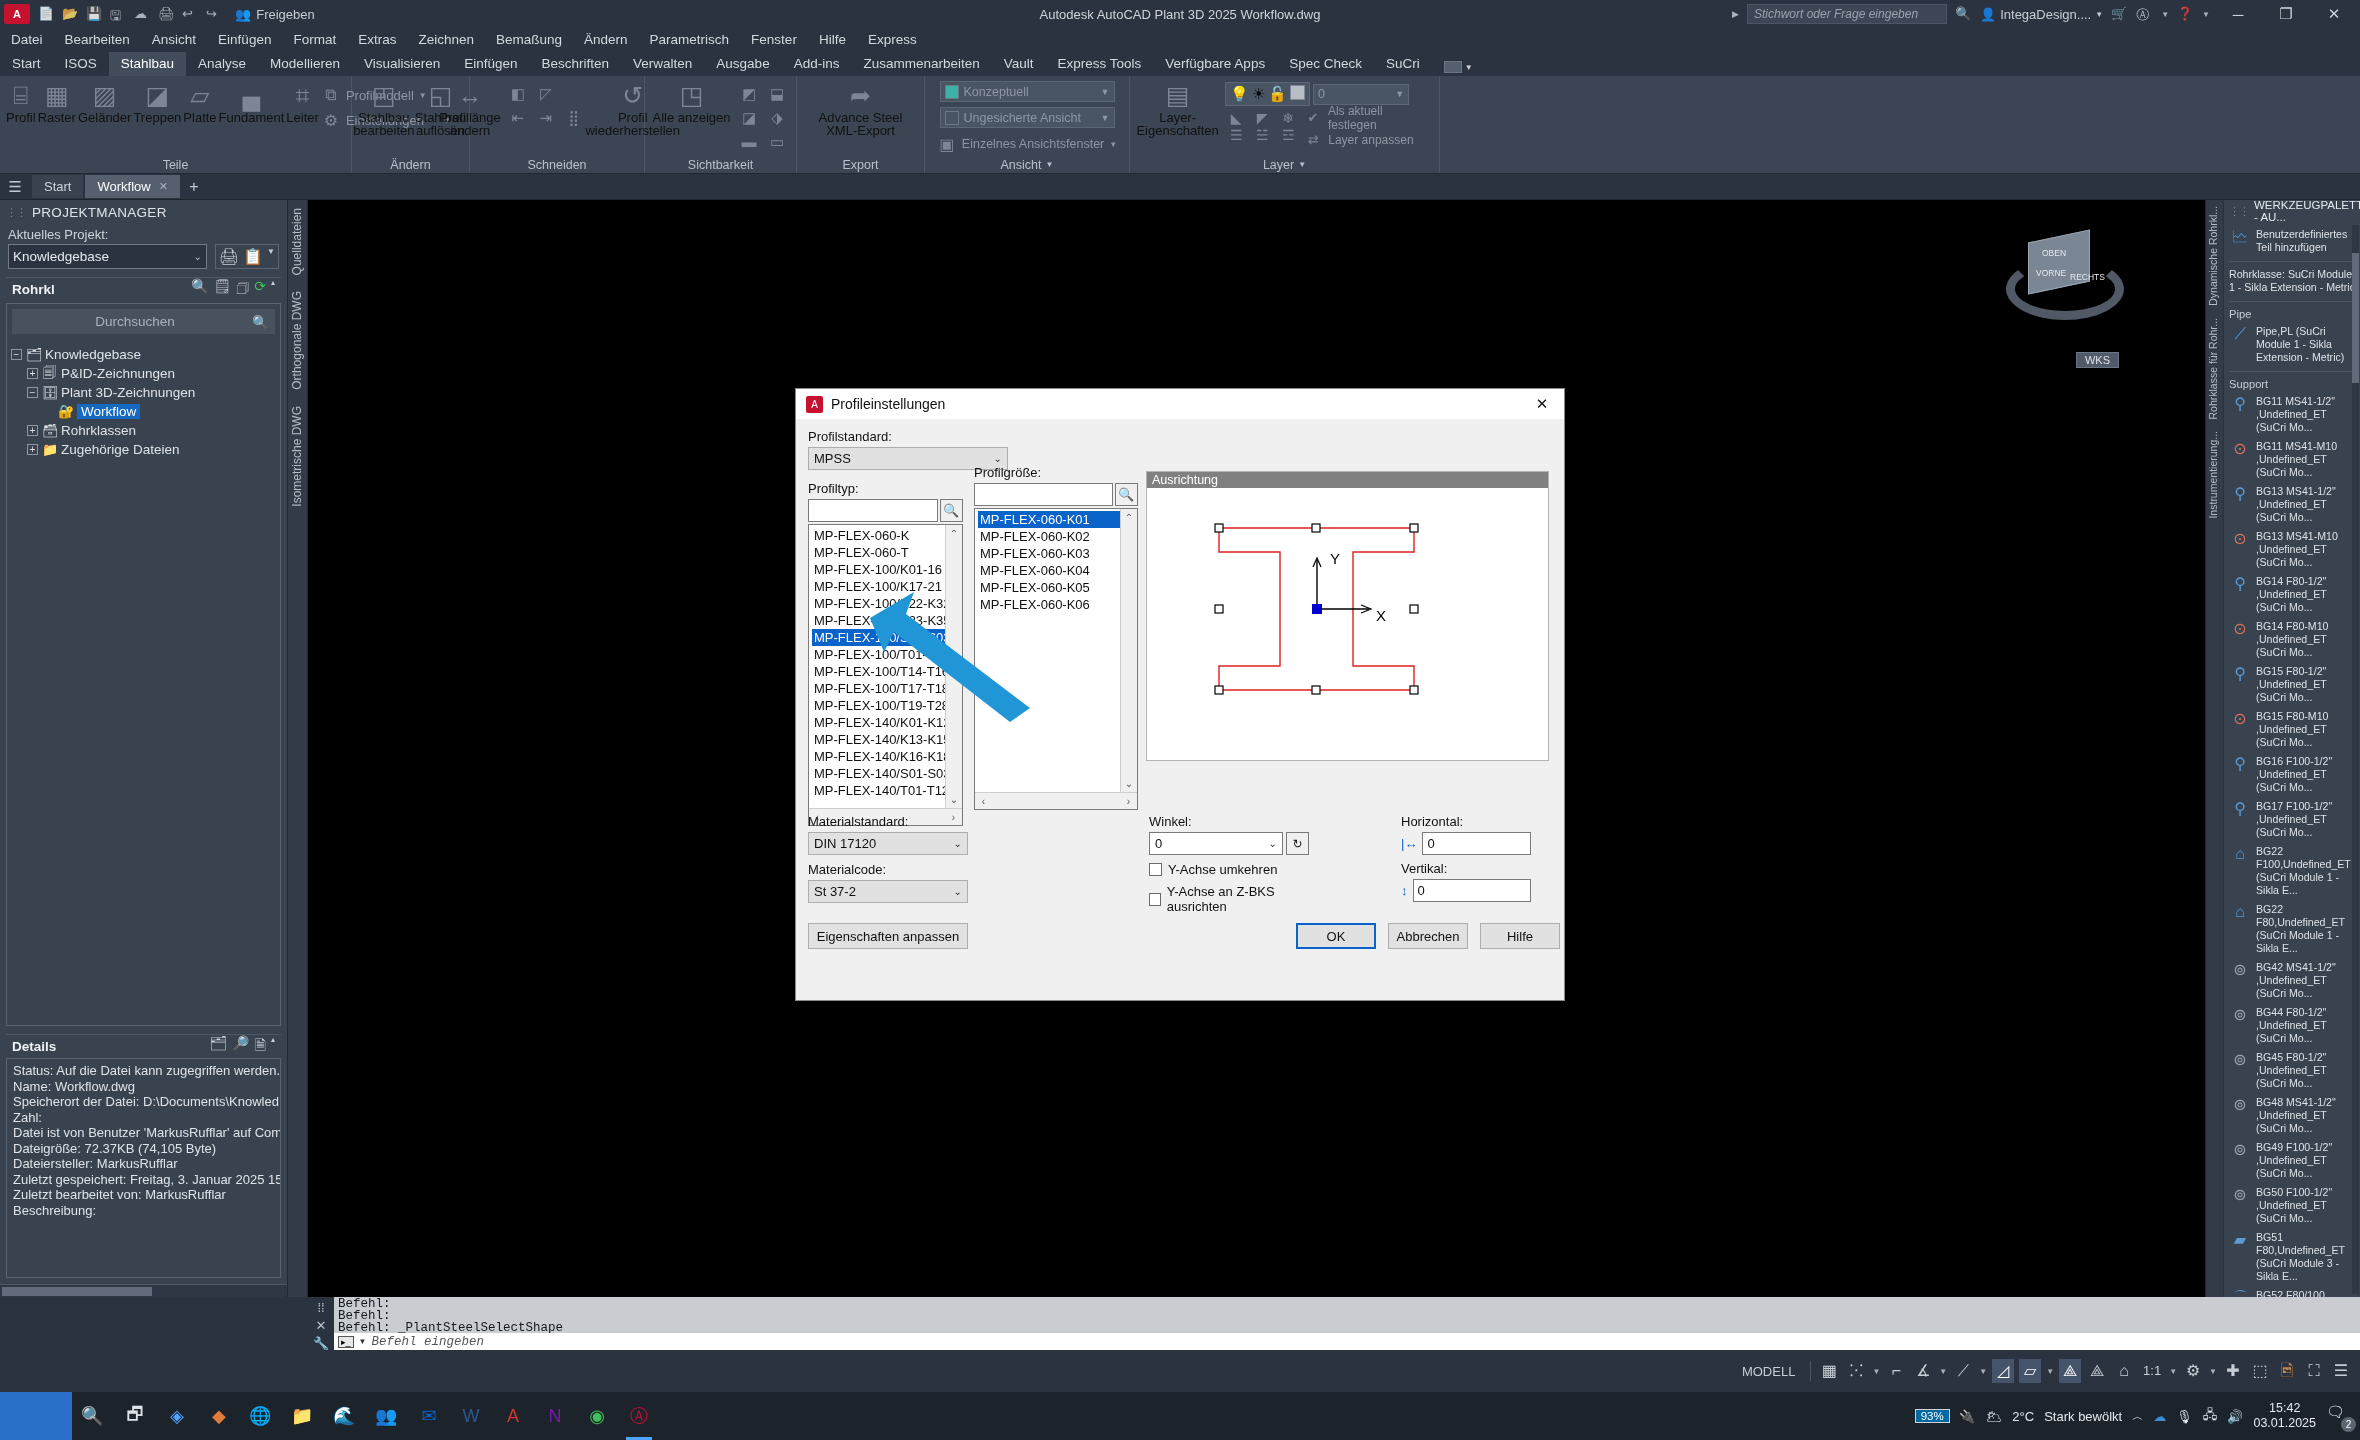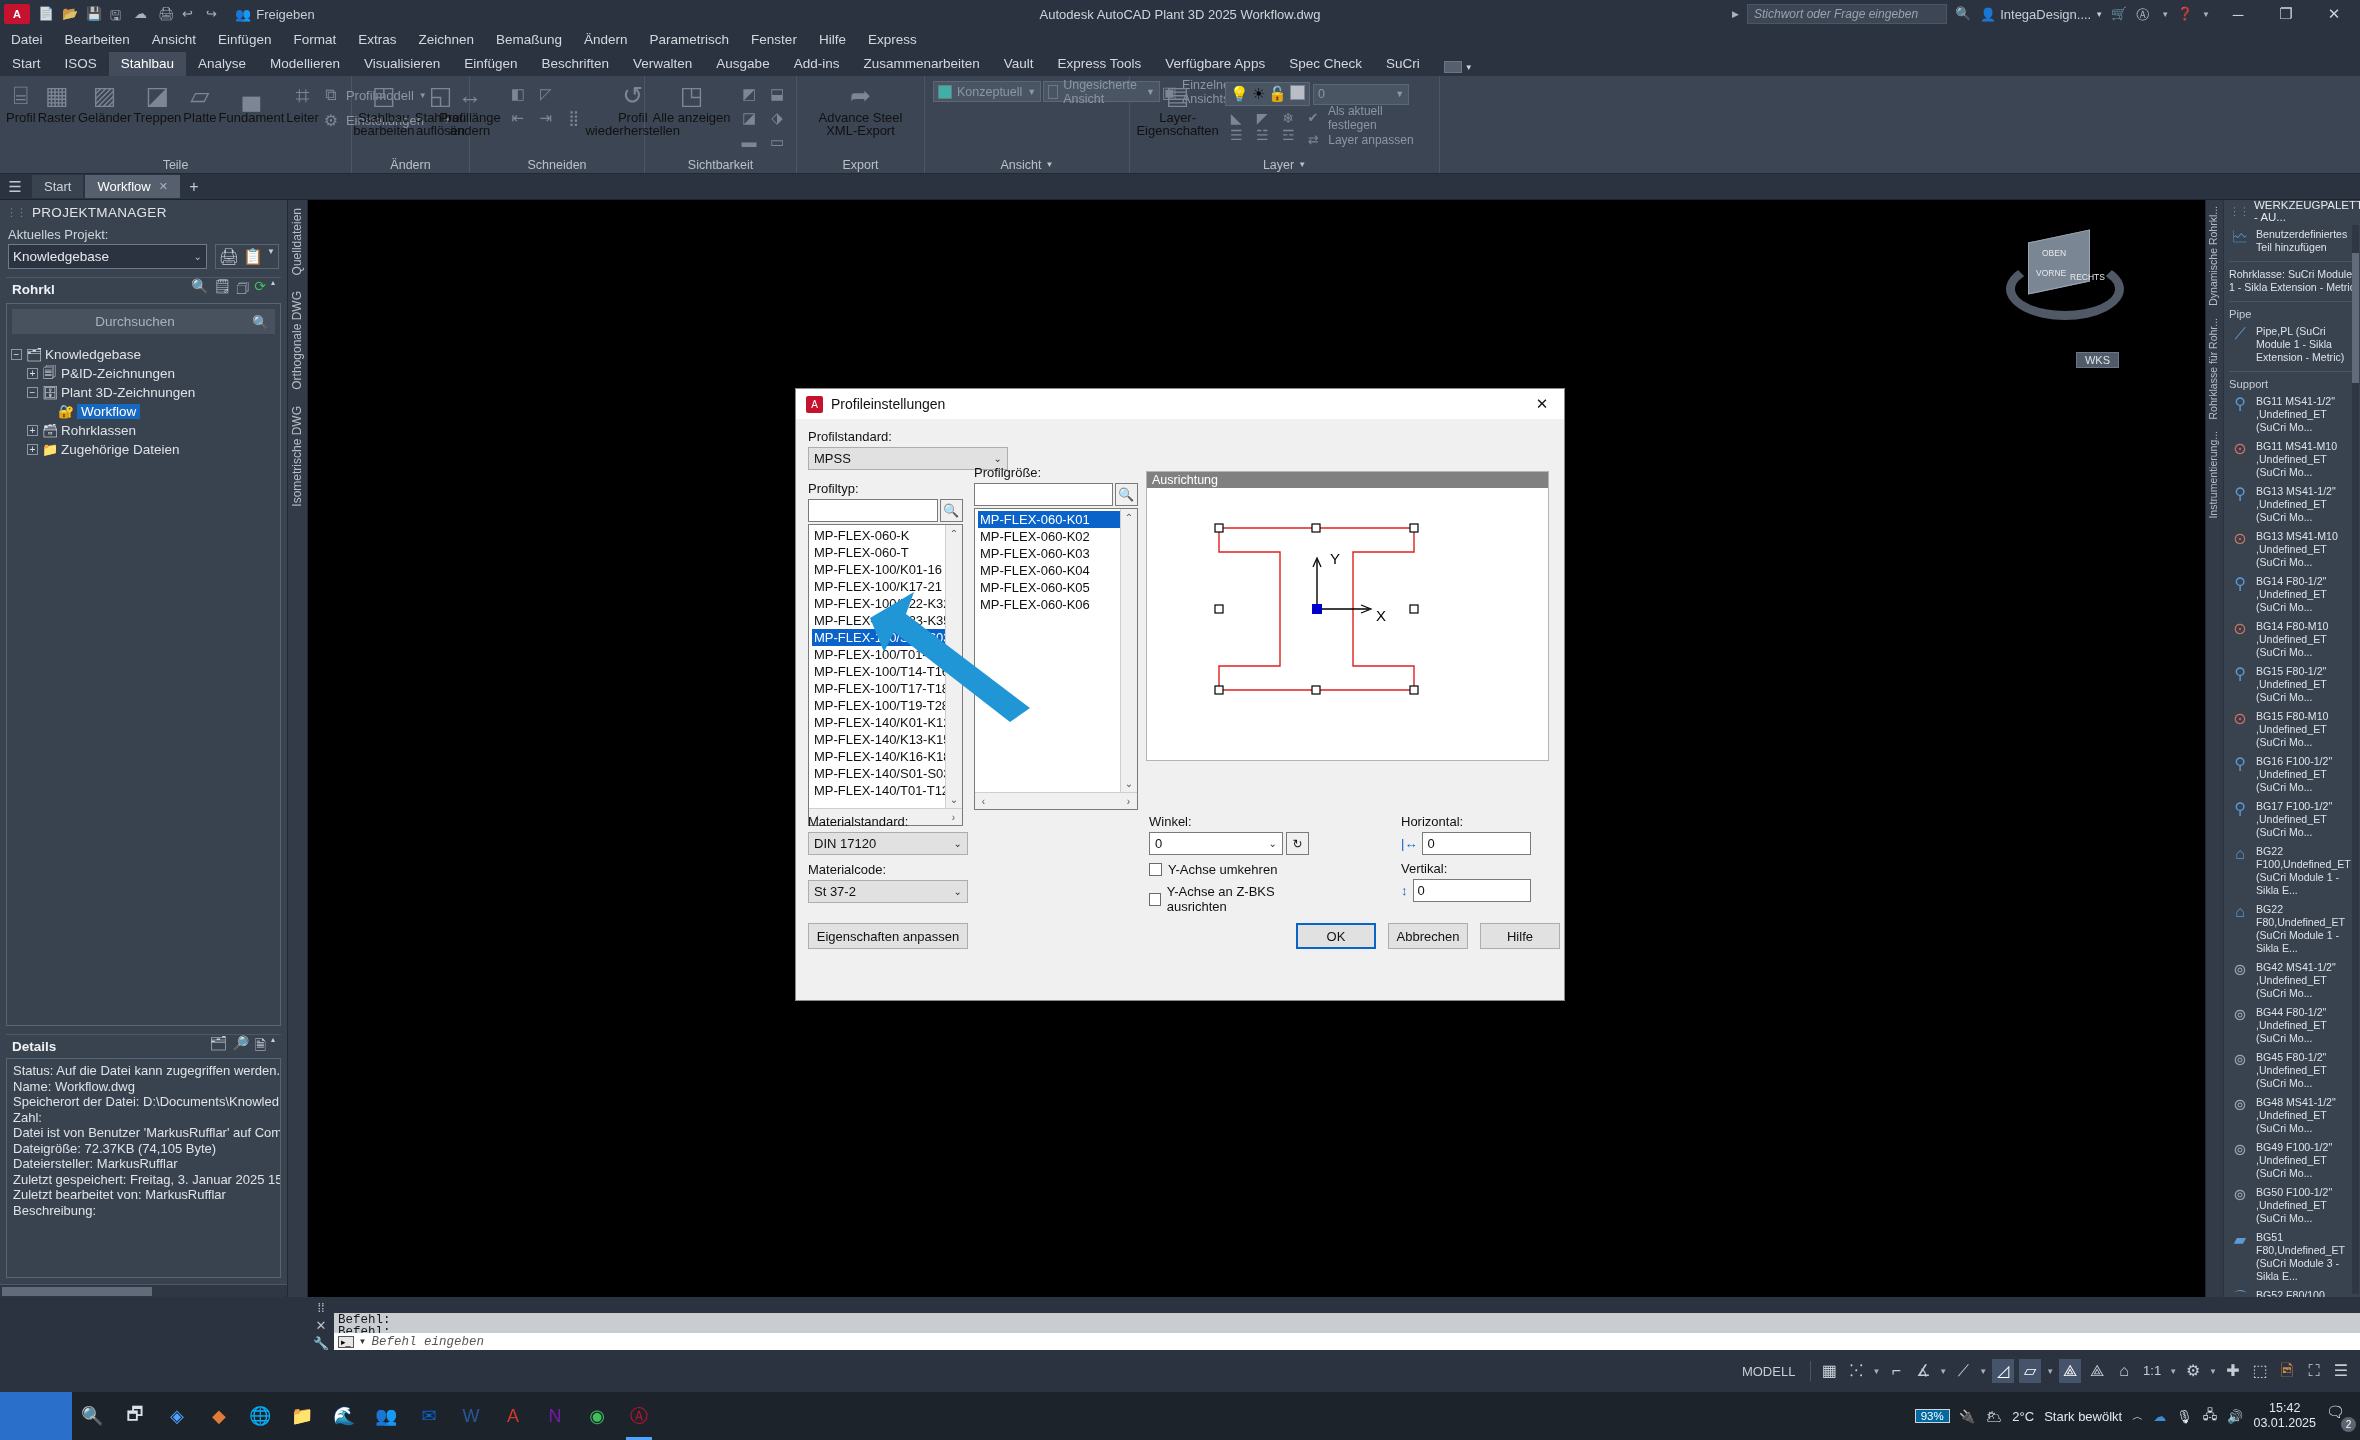--- a/index.html
+++ b/index.html
@@ -206,21 +206,21 @@
   .rp-group { font-size: 11.2px; color: #c6ccd4; padding: 3px 0 2px; }
   .rp-scroll { position: absolute; right: 1px; top: 3px; width: 7px; bottom: 3px; background: #2f3744; }
   .rp-scroll .th { position: absolute; top: 28px; left: 0; width: 7px; height: 130px; background: #616b79; }
 
   
   .cmdwrap { position: absolute; left: 308px; right: 0; bottom: 90px; height: 53px; background: #2b3340; }
   .cmdgut { position: absolute; left: 0; top: 0; width: 26px; height: 53px;
             display: flex; flex-direction: column; align-items: center; gap: 3px; padding-top: 3px;
             color: #b9c0c9; font-size: 13px; }
   .cmdhist {
-    position: absolute; left: 26px; right: 0; top: 16px; height: 36px; background: #c9ccd1;
+    position: absolute; left: 26px; right: 0; top: 0; height: 36px; background: #c9ccd1;
     color: #15181d; font-family: "Liberation Mono", monospace; font-size: 12.5px;
     padding: 1px 4px; line-height: 12px;
   }
   .cmdhist div { line-height: 12px; }
   .cmdinput {
     position: absolute; left: 26px; right: 0; top: 36px; height: 17px; background: #fff;
     display: flex; align-items: center; gap: 5px; padding-left: 4px;
   }
   .cmdinput .pfx { border: 1px solid #555; background: #e7e7e7; font-size: 9px; padding: 0 2px; }
   .cmdinput .ph { color: #555; font-family: "Liberation Mono", monospace; font-size: 12.5px; font-style: italic; }
@@ -491,21 +491,21 @@
       <div class="rpanel-body" style="justify-content:center">
         <div class="rbig" style="width:110px">
           <span class="gl">➦</span>
           <span class="lbl">Advance Steel XML-Export</span>
         </div>
       </div>
       <div class="rpanel-title">Export</div>
     </div>
 
     <div class="rpanel" style="width:205px">
-      <div class="rpanel-body" style="flex-direction:row;align-items:flex-start;padding:5px 8px 0">
+      <div class="rpanel-body" style="flex-direction:column;align-items:center;padding:5px 8px 0">
         <div class="rcombo">
           <span class="sw" style="background:#3fb0a8"></span>
           <span>Konzeptuell</span>
           <span class="caret">▼</span>
         </div>
         <div class="rcombo">
           <span class="sw"></span>
           <span>Ungesicherte Ansicht</span>
           <span class="caret">▼</span>
         </div>

